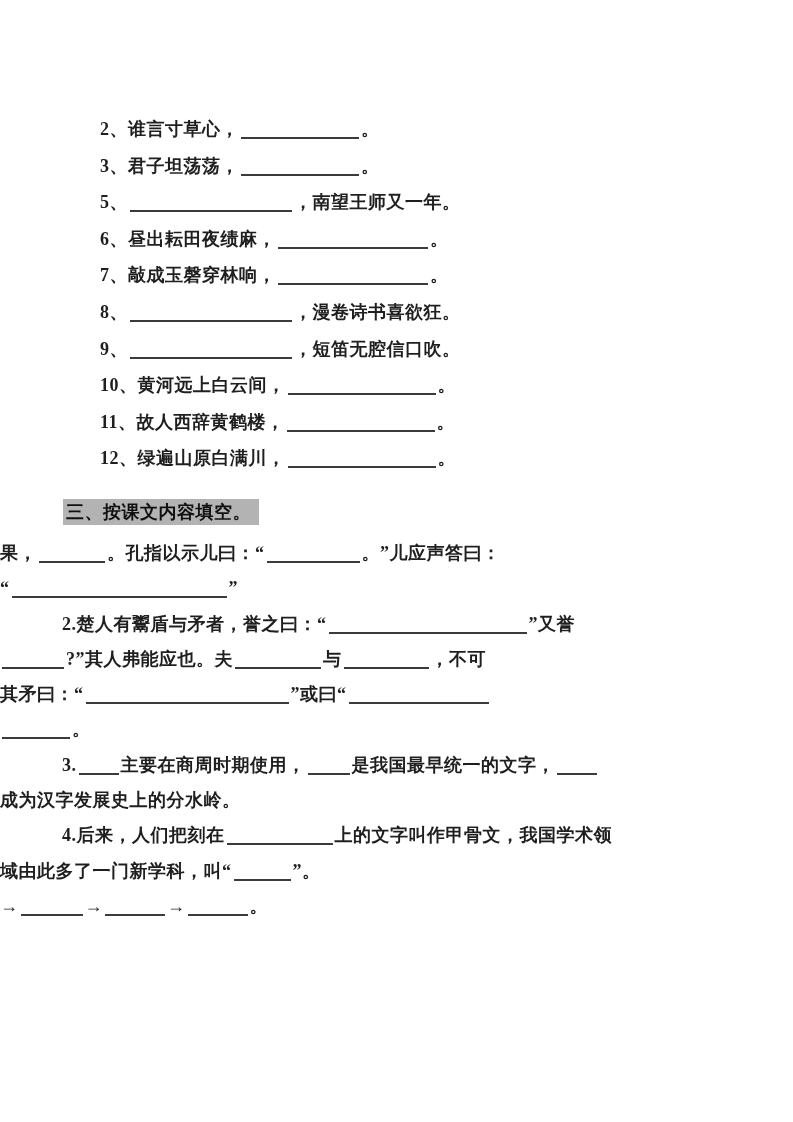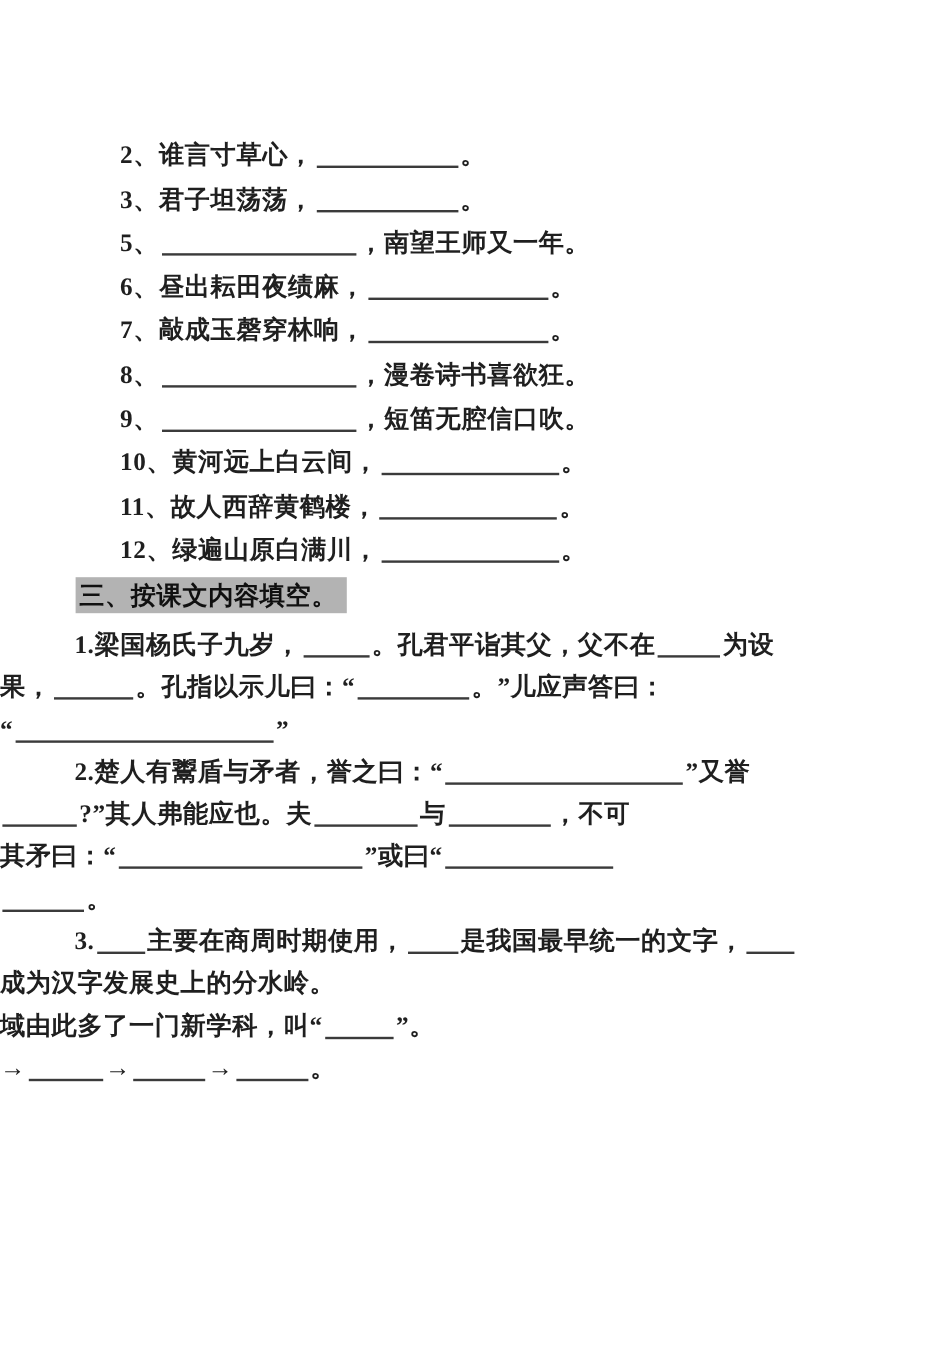--- a/index.html
+++ b/index.html
@@ -12,32 +12,32 @@
     background: #ffffff;
     overflow: hidden;
     font-family: "Liberation Serif", "DejaVu Serif", serif;
     color: #1f1f1f;
     font-weight: 600;
   }
 
   .content { padding-top: 111px; }
 
   .line {
-    font-size: 21px;
+    font-size: 18px;
     line-height: 36.6px;
     white-space: nowrap;
     letter-spacing: 0.5px;
   }
 
   .poem-line { padding-left: 100px; }
 
   .header-line {
     padding-left: 63px;
     line-height: 34px;
-    margin-top: 2px;
+    margin-top: 18px;
   }
   .highlight {
     background: #b3b3b3;
     color: #101010;
     font-weight: 700;
     padding: 3px 8px 3px 3px;
   }
 
   .questions { margin-top: 7px; }
   .q-line { line-height: 35.3px; }
@@ -71,27 +71,27 @@
         <div class="line poem-line"><span class="t">10、黄河远上白云间，</span><span class="blank" style="width: 148px;"></span><span class="t">。</span></div>
         <div class="line poem-line"><span class="t">11、故人西辞黄鹤楼，</span><span class="blank" style="width: 148px;"></span><span class="t">。</span></div>
         <div class="line poem-line"><span class="t">12、绿遍山原白满川，</span><span class="blank" style="width: 148px;"></span><span class="t">。</span></div>
       </div>
 
     <div class="line header-line">
       <span class="highlight">三、按课文内容填空。</span>
     </div>
 
     <div id="questions" class="questions">
-        <div class="line q-line first"><span class="t">1.梁国杨氏子九岁，</span><span class="blank" style="width: 55px;"></span><span class="t">。孔君平诣其父，父不在</span><span class="blank" style="width: 52px;"></span><span class="t">为设</span></div>
         <div class="line q-line wrap"><span class="t">果，</span><span class="blank" style="width: 66px;"></span><span class="t">。孔指以示儿曰：“</span><span class="blank" style="width: 93px;"></span><span class="t">。”儿应声答曰：</span></div>
         <div class="line q-line wrap"><span class="t">“</span><span class="blank" style="width: 215px;"></span><span class="t">”</span></div>
         <div class="line q-line first"><span class="t">2.楚人有鬻盾与矛者，誉之曰：“</span><span class="blank" style="width: 198px;"></span><span class="t">”又誉</span></div>
         <div class="line q-line wrap"><span class="blank" style="width: 62px;"></span><span class="t">?”其人弗能应也。夫</span><span class="blank" style="width: 86px;"></span><span class="t">与</span><span class="blank" style="width: 85px;"></span><span class="t">，不可</span></div>
         <div class="line q-line wrap"><span class="t">其矛曰：“</span><span class="blank" style="width: 203px;"></span><span class="t">”或曰“</span><span class="blank" style="width: 140px;"></span></div>
         <div class="line q-line wrap"><span class="blank" style="width: 68px;"></span><span class="t">。</span></div>
         <div class="line q-line first"><span class="t">3.</span><span class="blank" style="width: 40px;"></span><span class="t">主要在商周时期使用，</span><span class="blank" style="width: 42px;"></span><span class="t">是我国最早统一的文字，</span><span class="blank" style="width: 40px;"></span></div>
         <div class="line q-line wrap"><span class="t">成为汉字发展史上的分水岭。</span></div>
+        <div class="line q-line first"><span class="t">4.后来，人们把刻在</span><span class="blank" style="width: 106px;"></span><span class="t">上的文字叫作甲骨文，我国学术领</span></div>
         <div class="line q-line wrap"><span class="t">域由此多了一门新学科，叫“</span><span class="blank" style="width: 57px;"></span><span class="t">”。</span></div>
         <div class="line q-line wrap"><span class="t">→</span><span class="blank" style="width: 62px;"></span><span class="t">→</span><span class="blank" style="width: 60px;"></span><span class="t">→</span><span class="blank" style="width: 60px;"></span><span class="t">。</span></div>
       </div>
 
   </div>
 </div>
 
 </body></html>

